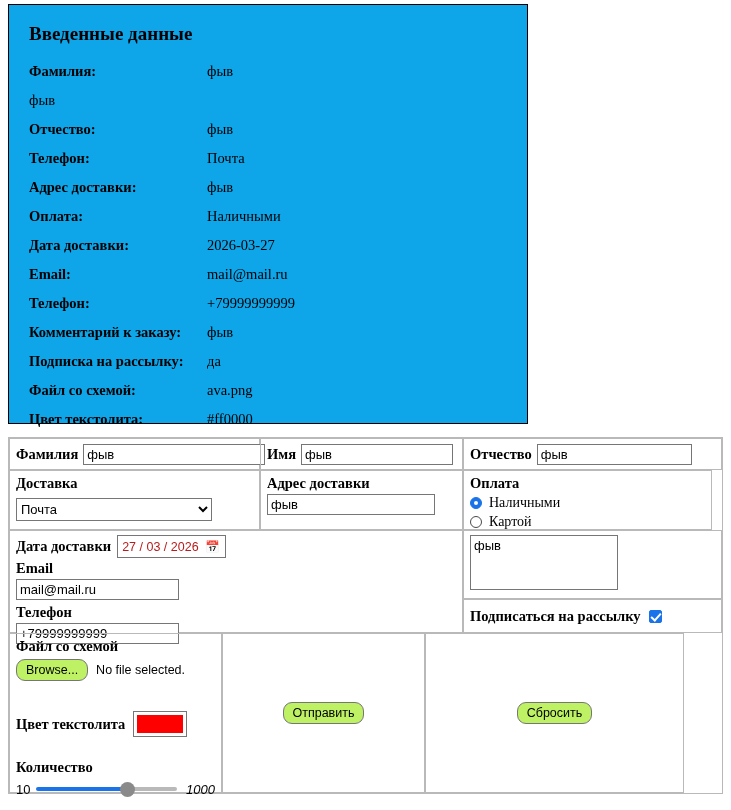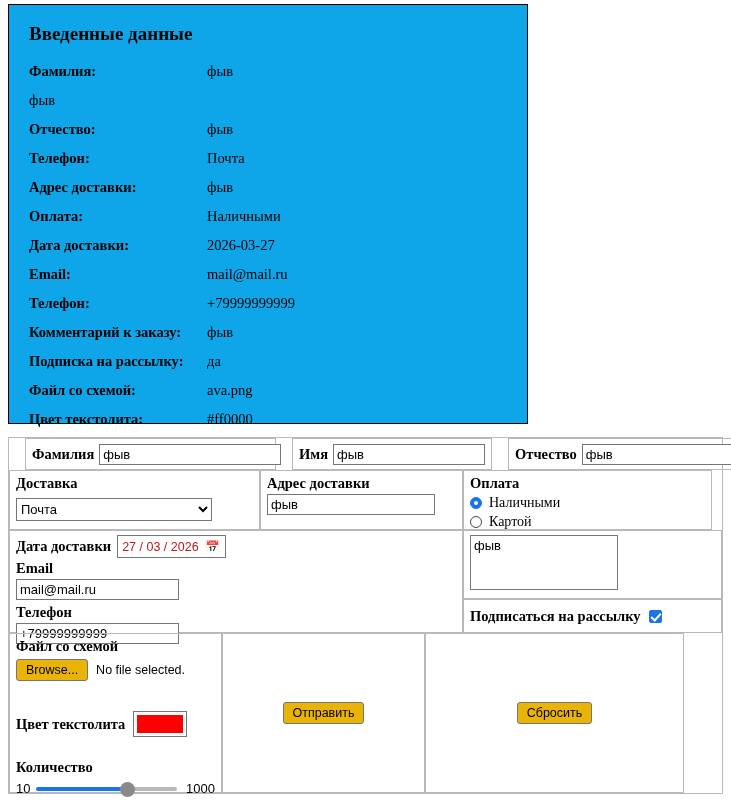--- a/index.html
+++ b/index.html
@@ -60,21 +60,21 @@
     box-sizing: border-box;
     background: #fff;
   }
   .cell {
     border: 1px solid #b9b9b9;
     box-sizing: border-box;
     padding: 4px 6px;
     position: relative;
   }
   .row1 { display: flex; }
-  .row1 .cell { height: 32px; display: flex; align-items: center; margin-left: 16px; }
+  .row1 .cell { height: 32px; display: flex; align-items: center; }
   .c-fam { width: 251px; }
   .c-name { width: 203px; }
   .c-patr { width: 259px; }
 
   .row2 { display: flex; }
   .row2 .cell { height: 60px; }
   .c-delivery { width: 251px; }
   .c-addr { width: 203px; }
   .c-pay { width: 249px; }
 
@@ -201,23 +201,23 @@
     left: 3.5px; top: 0.5px;
     width: 4px; height: 8px;
     border: solid #fff;
     border-width: 0 2px 2px 0;
     transform: rotate(42deg);
   }
 
   .btn {
     font-family: "Liberation Sans", sans-serif;
     font-size: 12.5px;
-    background: #eab308;
-    border: 1px solid #767676;
-    border-radius: 3px;
+    background: #bef264;
+    border: 1px solid #767676;
+    border-radius: 9px;
     padding: 3px 9px;
     color: #000;
     cursor: pointer;
   }
   .file-row { display: flex; align-items: center; margin-top: 4px; }
   .file-status {
     font-family: "Liberation Sans", sans-serif;
     font-size: 12.5px;
     margin-left: 8px;
     color: #000;
@@ -227,23 +227,23 @@
     width: 54px; height: 26px;
     border: 1px solid #767676;
     margin-left: 8px;
     box-sizing: border-box;
     padding: 3px;
     background: #fff;
   }
   .color-swatch > div { width: 100%; height: 100%; }
 
   .qty-label { margin-top: 22px; }
-  .range-row { display: flex; align-items: flex-start; margin-top: 5px; font-size: 13px; font-family: "Liberation Sans", sans-serif; }
+  .range-row { display: flex; align-items: center; margin-top: 5px; font-size: 13px; font-family: "Liberation Sans", sans-serif; }
   .range-min { margin-right: 6px; }
-  .range-max { margin-left: 9px; }
+  .range-max { margin-left: 9px; font-style: italic; }
   .track {
     position: relative;
     width: 170px;
     height: 16px;
     display: flex;
     align-items: center;
   }
   .track .bar-filled {
     position: absolute; left: 0; top: 6px;
     height: 4px; border-radius: 2px;

